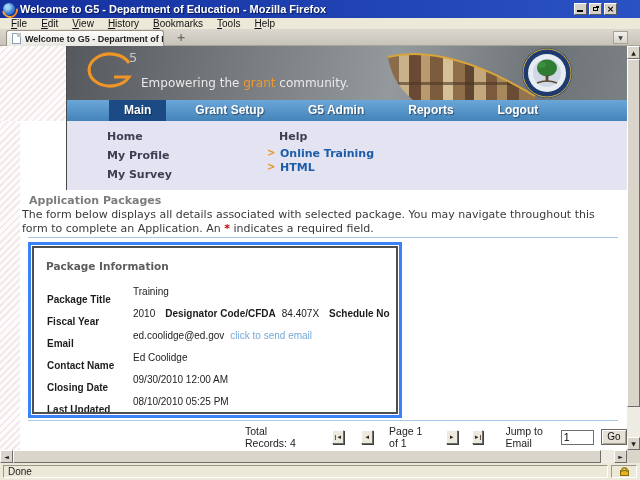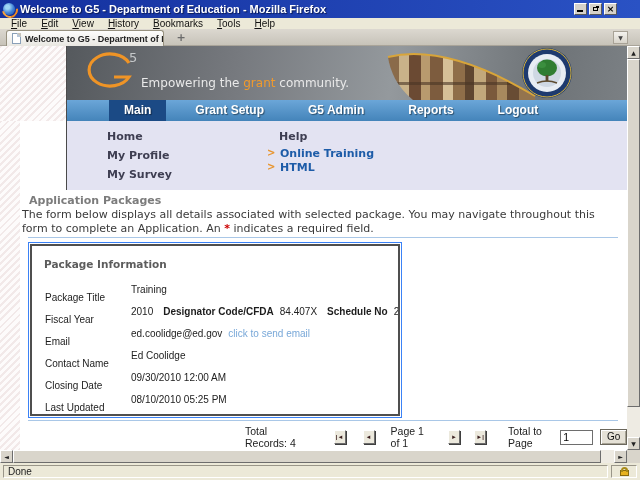--- a/index.html
+++ b/index.html
@@ -72,28 +72,28 @@
   .help-link { color:#1d5ca8; font-weight:bold; }
 
   
   .content { position:absolute; left:20px; top:144px; width:607px; height:260px; background:#fff; font-size:11px; color:#333; }
   .section-title { position:absolute; left:9px; top:4px; font-weight:bold; color:#7c7c7c; font-size:11px; }
   .desc { position:absolute; left:2px; top:18px; width:582px; line-height:14px; color:#3a3a3a; }
   .req-mark { color:#cc0000; font-weight:bold; }
   .hr-blue { position:absolute; left:8px; width:590px; height:1px; background:#a9c7e7; }
   .hr1 { top:47px; } .hr2 { top:230px; }
 
-  .box-outer { position:absolute; top:52px; border:1px solid #3b82f6; padding:1px; background:#fff; }
+  .box-outer { position:absolute; top:52px; border:3px solid #3b82f6; padding:1px; background:#fff; }
   .box-inner { border:2px solid #4f4f4f; width:100%; height:100%; background:#fff; overflow:hidden; }
   .pkg-outer { left:8px; width:374px; height:176px; }
   .doc-outer { left:386px; width:124px; height:176px; }
   .box-title { margin:12px 0 0 12px; font-weight:bold; color:#5c5c5c; font-size:10.5px; }
   .pkg-rows { margin-top:8px; font-family:"Liberation Sans",sans-serif; font-size:10px; }
   .pkg-row { display:flex; align-items:center; height:22px; padding-left:13px; white-space:nowrap; }
-  .pkg-label { width:86px; font-weight:normal; color:#1c1c1c; flex:0 0 auto;margin-top:16px; }
+  .pkg-label { width:86px; font-weight:bold; color:#1c1c1c; flex:0 0 auto;margin-top:16px; }
   .pkg-value { color:#222; }
   .inline-label { font-weight:bold; color:#1c1c1c; margin-left:10px; }
   .inline-value { margin-left:6px; }
   .email-link { color:#79a8d8; margin-left:6px; }
   .doc-title { margin:12px 6px 0 6px; font-weight:bold; color:#2c2c2c; font-size:9.5px; text-align:center; }
   .doc-link { display:block; margin-top:34px; text-align:center; color:#4a86c8; font-size:10px; }
 
   
   .pagination { position:absolute; left:0; top:238px; width:607px; height:18px; display:flex; align-items:center;
     font-size:10.5px; color:#222; font-family:"Liberation Sans",sans-serif; }
@@ -289,21 +289,21 @@
 
       <div class="hr-blue hr2"></div>
 
       <div class="pagination">
         <span class="total-records">Total Records: 4</span>
         <span class="pg-btn pg-first">|◄</span>
         <span class="pg-btn pg-prev">◄</span>
         <span class="page-label">Page 1 of 1</span>
         <span class="pg-btn">►</span>
         <span class="pg-btn pg-last">►|</span>
-        <span class="jump-label">Total to Page</span>
+        <span class="jump-label">Jump to Email</span>
         <input class="jump-input" type="text" value="1" style="">
         <span class="go-btn">Go</span>
       </div>
     </div>
   </div>
 
   <div class="vscroll">
     <div class="sb-btn v-up">▲</div>
     <div class="sb-thumb v-thumb"></div>
     <div class="sb-btn v-down">▼</div>

